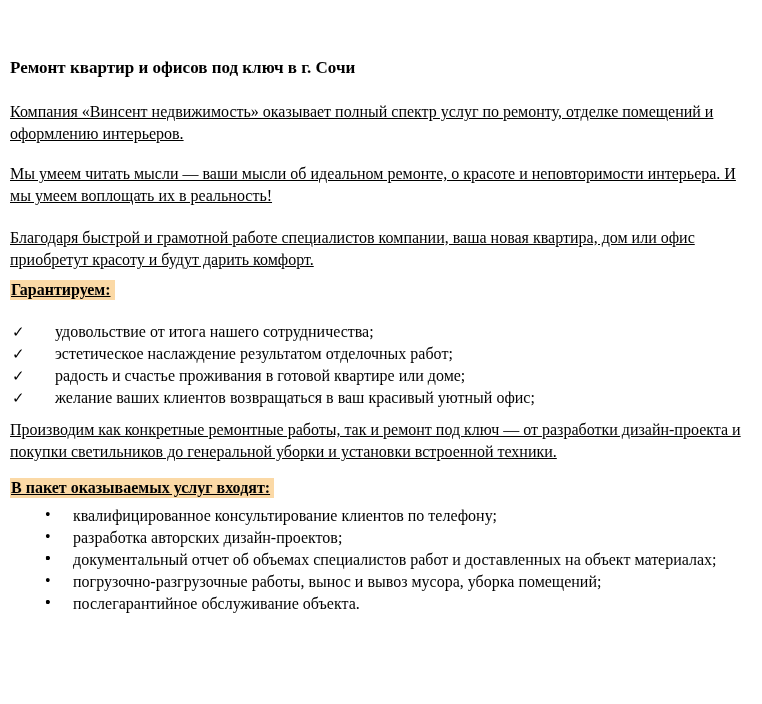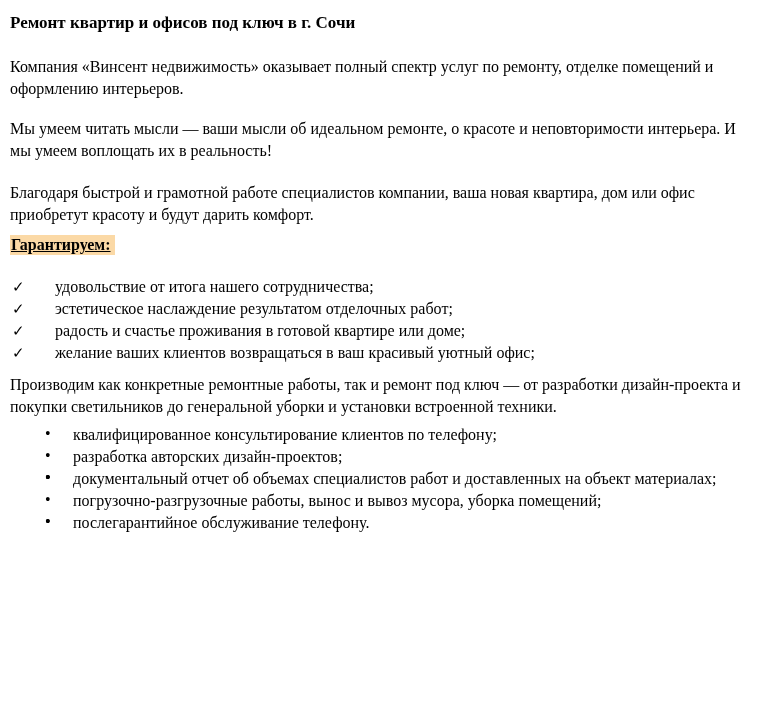--- a/index.html
+++ b/index.html
@@ -6,30 +6,30 @@
   html, body { background: #ffffff; }
   body {
     width: 762px;
     height: 704px;
     overflow: hidden;
     font-family: "Liberation Serif", "DejaVu Serif", serif;
     font-size: 16px;
     line-height: 22px;
     color: #000000;
   }
-  .page { padding: 12px 8px 0 10px; width: 760px; }
+  .page { padding: 12px 8px 0 10px; width: 760px; margin-top: 45px; }
 
   .doc-title {
     font-size: 17px;
     font-weight: bold;
     line-height: 22px;
     margin: 0;
   }
 
-  .para { margin: 0; }
+  .para { margin: 0; text-decoration: underline; }
   .mt-p1 { margin-top: 22px; }
   .mt-p2 { margin-top: 20px; }
   .mt-p3 { margin-top: 18px; }
   .mt-h1 { margin-top: 8px; }
   .mt-cl { margin-top: 20px; }
   .mt-p4 { margin-top: 10px; }
   .mt-h2 { margin-top: 14px; }
   .mt-bl { margin-top: 6px; }
 
   .hl-heading { line-height: 22px; }
@@ -95,20 +95,21 @@
       <span>радость и счастье проживания в готовой квартире или доме;</span>
     </li>
     <li>
       <span class="marker">✓</span>
       <span>желание ваших клиентов возвращаться в ваш красивый уютный офис;</span>
     </li>
   </ul>
 
   <p class="para mt-p4">Производим как конкретные ремонтные работы, так и ремонт под ключ — от разработки дизайн-проекта и покупки светильников до генеральной уборки и установки встроенной техники.</p>
 
+  <p class="hl-heading mt-h2"><span class="hl">В пакет оказываемых услуг входят:</span></p>
 
   <ul class="bullet-list mt-bl">
     <li>
       <span class="marker">•</span>
       <span>квалифицированное консультирование клиентов по телефону;</span>
     </li>
     <li>
       <span class="marker">•</span>
       <span>разработка авторских дизайн-проектов;</span>
     </li>
@@ -124,17 +125,17 @@
     </li>
     <li>
       <span class="marker">•</span>
       <span>погрузочно-разгрузочные работы, вынос и вывоз мусора, уборка помещений;</span>
     </li>
     <li>
       <span class="marker">•</span>
     </li>
     <li>
       <span class="marker">•</span>
-      <span>послегарантийное обслуживание телефону.</span>
+      <span>послегарантийное обслуживание объекта.</span>
     </li>
   </ul>
 
 </div>
 
 </body></html>

